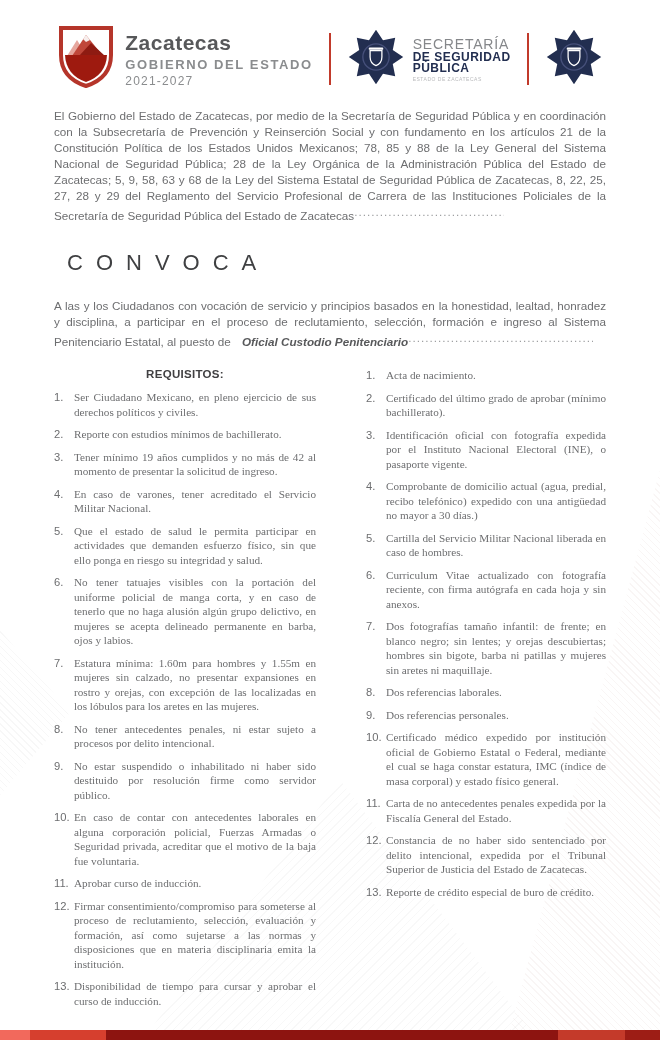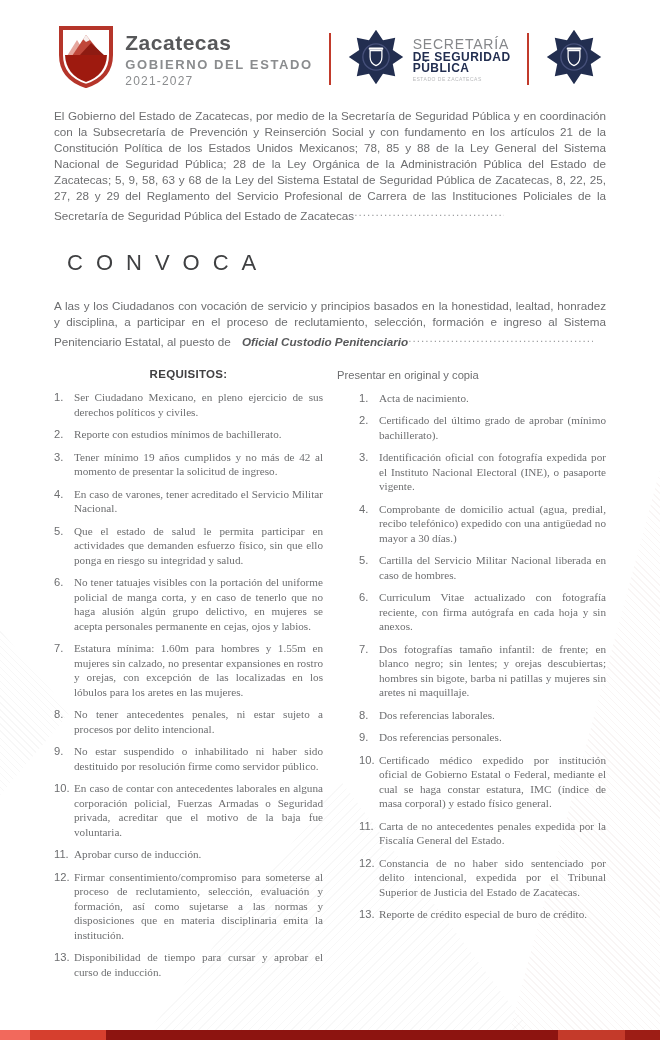--- a/index.html
+++ b/index.html
@@ -36,21 +36,21 @@
   
   .content { padding:0 54px; }
   .intro { margin-top:14px; font-size:11.7px; line-height:16px; text-align:justify; }
   .leader { display:inline-block; overflow:hidden; white-space:nowrap; vertical-align:baseline; letter-spacing:1px; color:#9a9b9d; }
   .title { text-align:left; margin-top:26px; font-size:22px; letter-spacing:13px; padding-left:13px;
            color:#3f4042; font-weight:500; }
   .call { margin-top:22px; font-size:11.7px; line-height:16px; text-align:justify; }
   .call .pos { font-weight:bold; font-style:italic; color:#58595b;margin-left:8px; }
 
   
-  .cols { display:flex; gap:14px; margin-top:18px; }
+  .cols { display:flex; gap:28px; margin-top:18px; }
   .col { flex:1; }
   .col-head { text-align:center; font-weight:bold; font-size:11.5px; color:#414042; margin-bottom:10px; letter-spacing:.3px; }
   .doc-note { font-size:11.2px; line-height:14.5px; margin-bottom:8px; }
   .olist { }
   .li { display:flex; margin-bottom:8px; font-size:11.2px; line-height:14.5px; }
   .li .num { flex:0 0 20px; }
   .li .txt { flex:1; text-align:justify;font-family:Liberation Serif, serif; }
   .doc-list { padding-left:22px; }
 
   
@@ -155,21 +155,21 @@
               <span class="txt">En caso de varones, tener acreditado el Servicio Militar Nacional.</span>
             </div>
 
             <div class="li">
               <span class="num">5.</span>
               <span class="txt">Que el estado de salud le permita participar en actividades que demanden esfuerzo físico, sin que ello ponga en riesgo su integridad y salud.</span>
             </div>
 
             <div class="li">
               <span class="num">6.</span>
-              <span class="txt">No tener tatuajes visibles con la portación del uniforme policial de manga corta, y en caso de tenerlo que no haga alusión algún grupo delictivo, en mujeres se acepta personales permanente en cejas, ojos y labios.</span>
+              <span class="txt">No tener tatuajes visibles con la portación del uniforme policial de manga corta, y en caso de tenerlo que no haga alusión algún grupo delictivo, en mujeres se acepta delineado permanente en barba, ojos y labios.</span>
             </div>
 
             <div class="li">
               <span class="num">7.</span>
               <span class="txt">Estatura mínima: 1.60m para hombres y 1.55m en mujeres sin calzado, no presentar expansiones en rostro y orejas, con excepción de las localizadas en los lóbulos para los aretes en las mujeres.</span>
             </div>
 
             <div class="li">
               <span class="num">8.</span>
               <span class="txt">No tener antecedentes penales, ni estar sujeto a procesos por delito intencional.</span>
@@ -196,21 +196,20 @@
             </div>
 
             <div class="li">
               <span class="num">13.</span>
               <span class="txt">Disponibilidad de tiempo para cursar y aprobar el curso de inducción.</span>
             </div>
           </div>
       </div>
 
       <div class="col">
-        <div class="doc-note">Presentar en original y copia</div>
         <div class="olist doc-list">
 
             <div class="li">
               <span class="num">1.</span>
               <span class="txt">Acta de nacimiento.</span>
             </div>
 
             <div class="li">
               <span class="num">2.</span>
               <span class="txt">Certificado del último grado de aprobar (mínimo bachillerato).</span>

